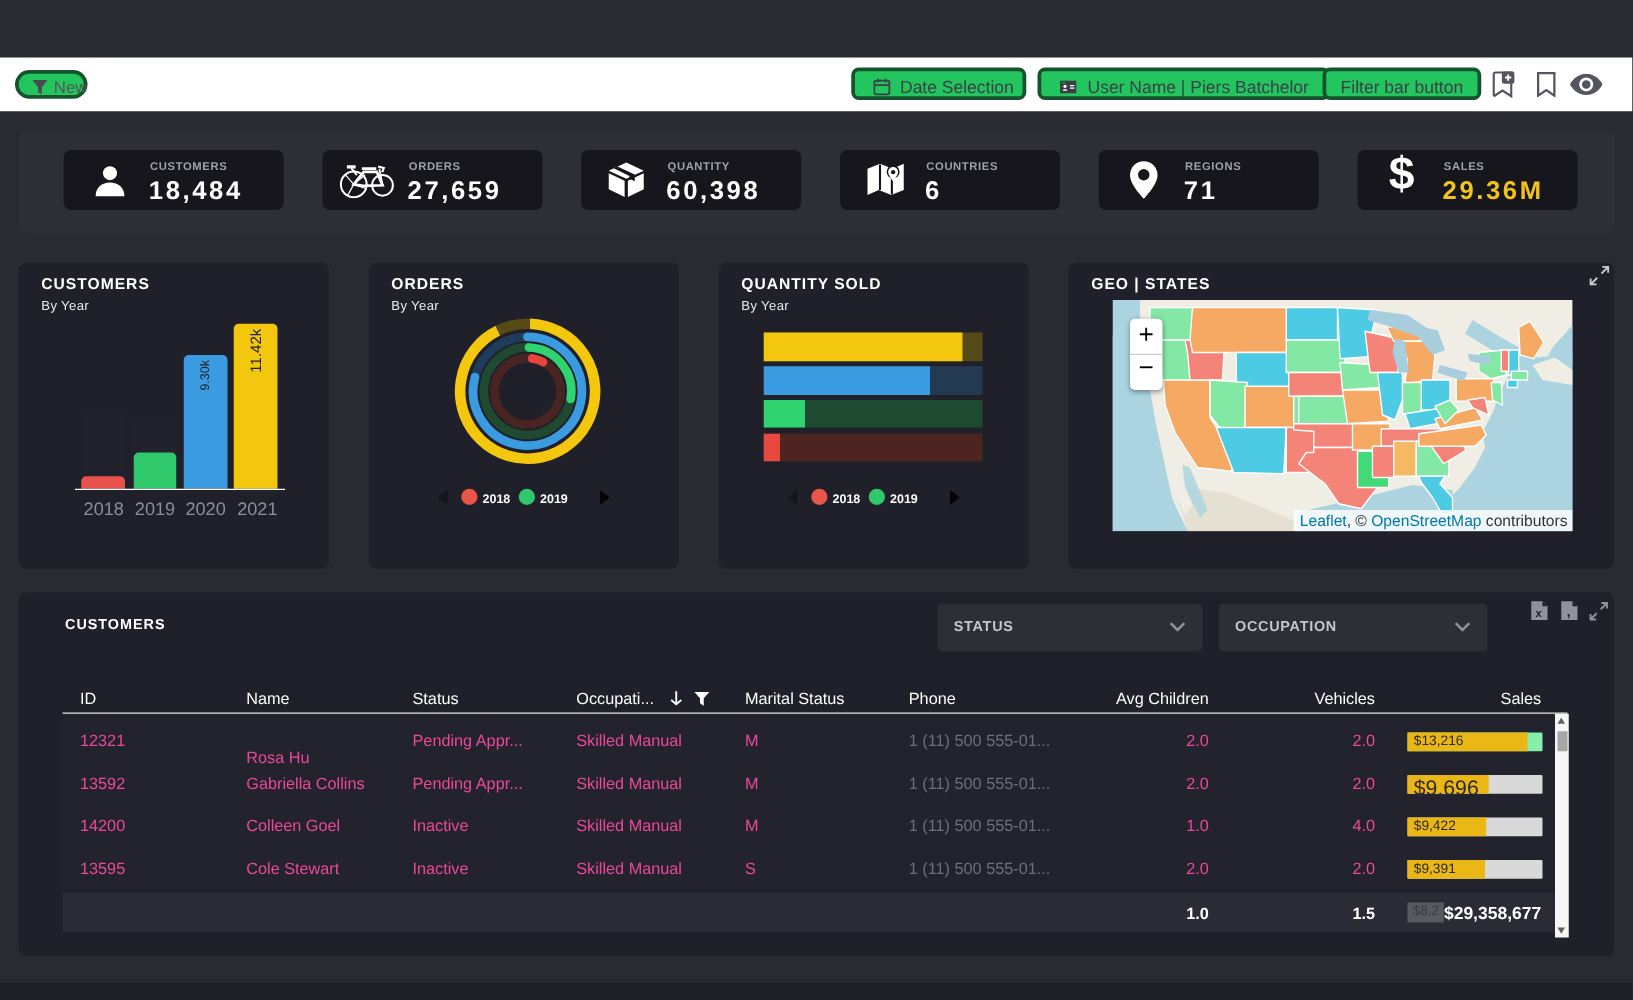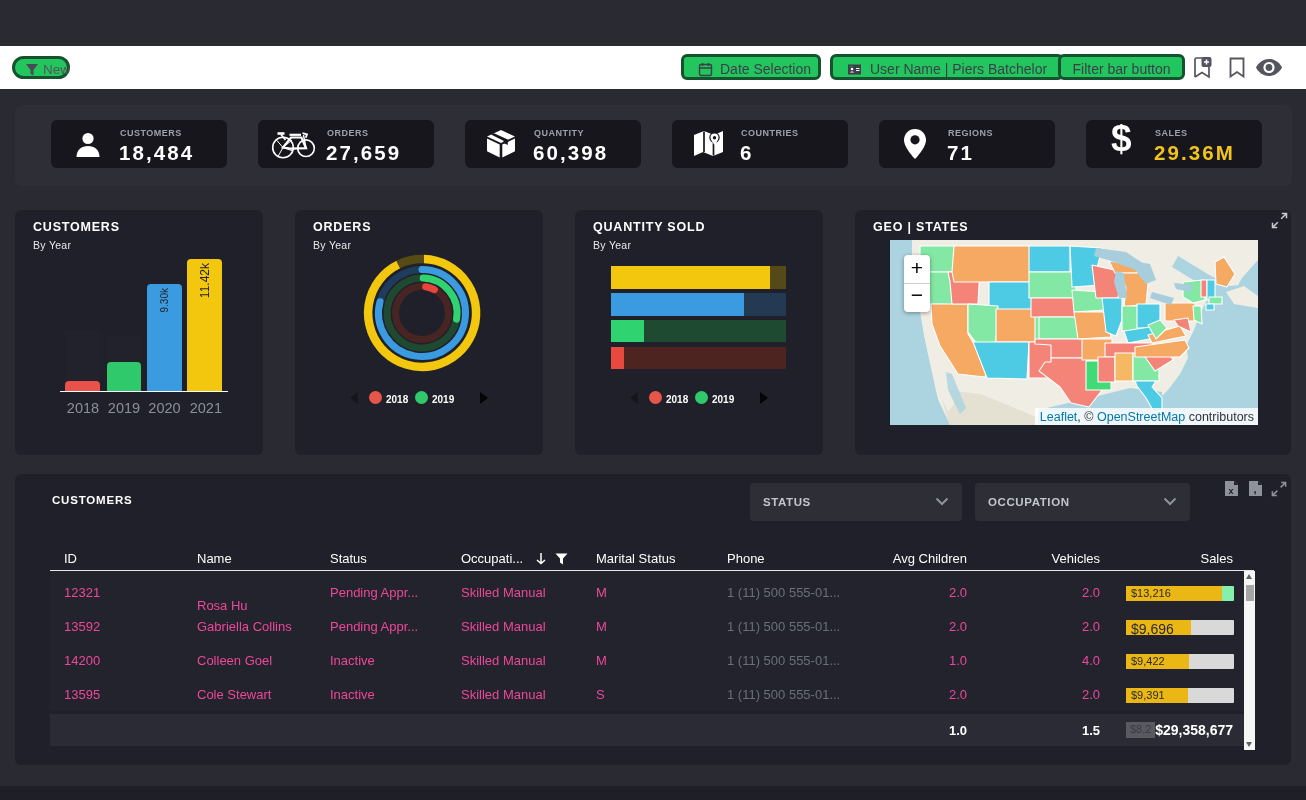--- a/index.html
+++ b/index.html
@@ -330,21 +330,21 @@
 <div class="td" style="left:49px;top:145px">13592</div>
       <div class="td" style="left:182px;top:145px">Gabriella Collins</div>
       <div class="td" style="left:315px;top:145px">Pending Appr...</div>
       <div class="td" style="left:446px;top:145px">Skilled Manual</div>
       <div class="td" style="left:581px;top:145px">M</div>
       <div class="td" style="left:712px;top:145px;color:#6b6f77">1 (11) 500 555-01...</div>
       <div class="td num" style="left:852px;top:145px;width:100px">2.0</div>
       <div class="td num" style="left:985px;top:145px;width:100px">2.0</div>
 <div class="abs" style="left:1111px;top:146px;width:108px;height:15px;background:#d9d9d9;border-radius:1px">
         <div style="position:absolute;left:0;top:0;width:65px;height:15px;background:#eab715"></div>
-        <span style="position:absolute;left:5px;top:1px;font-size:14px;color:#2a2a30">$9,696</span>
+        <span style="position:absolute;left:5px;top:1px;font-size:17px;color:#2a2a30">$9,696</span>
       </div>
 <div class="td" style="left:49px;top:179px">14200</div>
       <div class="td" style="left:182px;top:179px">Colleen Goel</div>
       <div class="td" style="left:315px;top:179px">Inactive</div>
       <div class="td" style="left:446px;top:179px">Skilled Manual</div>
       <div class="td" style="left:581px;top:179px">M</div>
       <div class="td" style="left:712px;top:179px;color:#6b6f77">1 (11) 500 555-01...</div>
       <div class="td num" style="left:852px;top:179px;width:100px">1.0</div>
       <div class="td num" style="left:985px;top:179px;width:100px">4.0</div>
 <div class="abs" style="left:1111px;top:180px;width:108px;height:15px;background:#d9d9d9;border-radius:1px">

